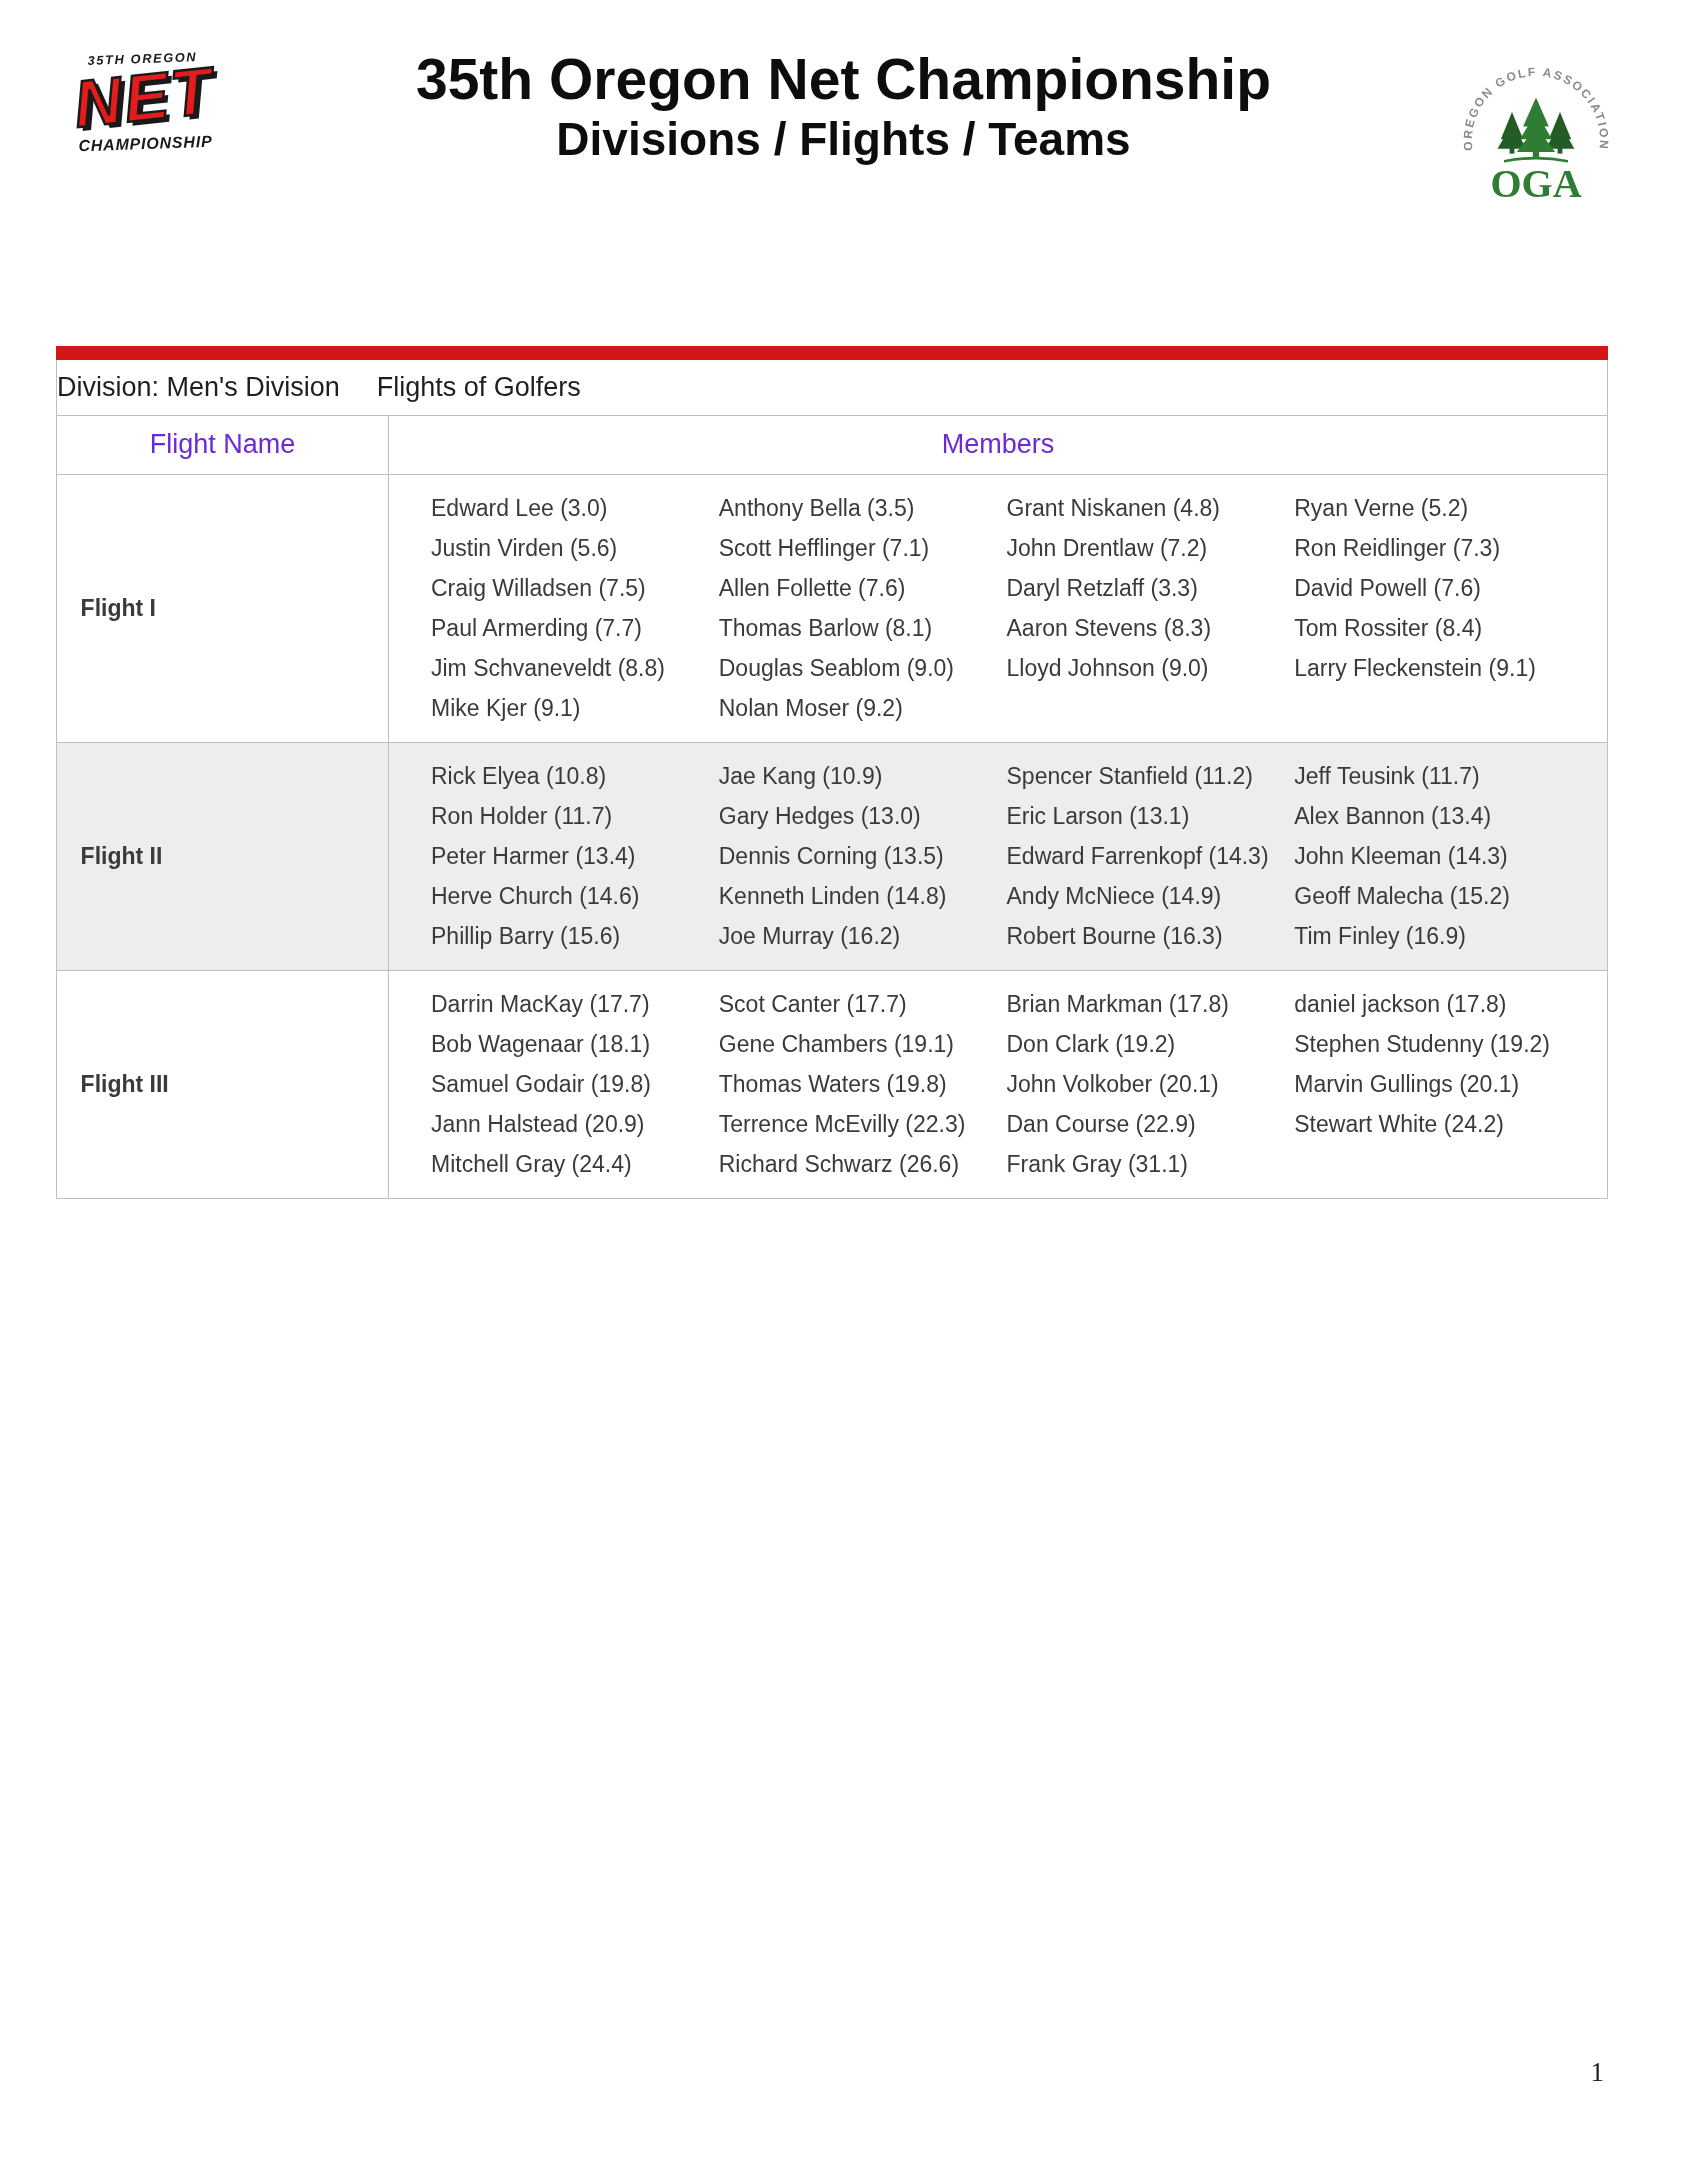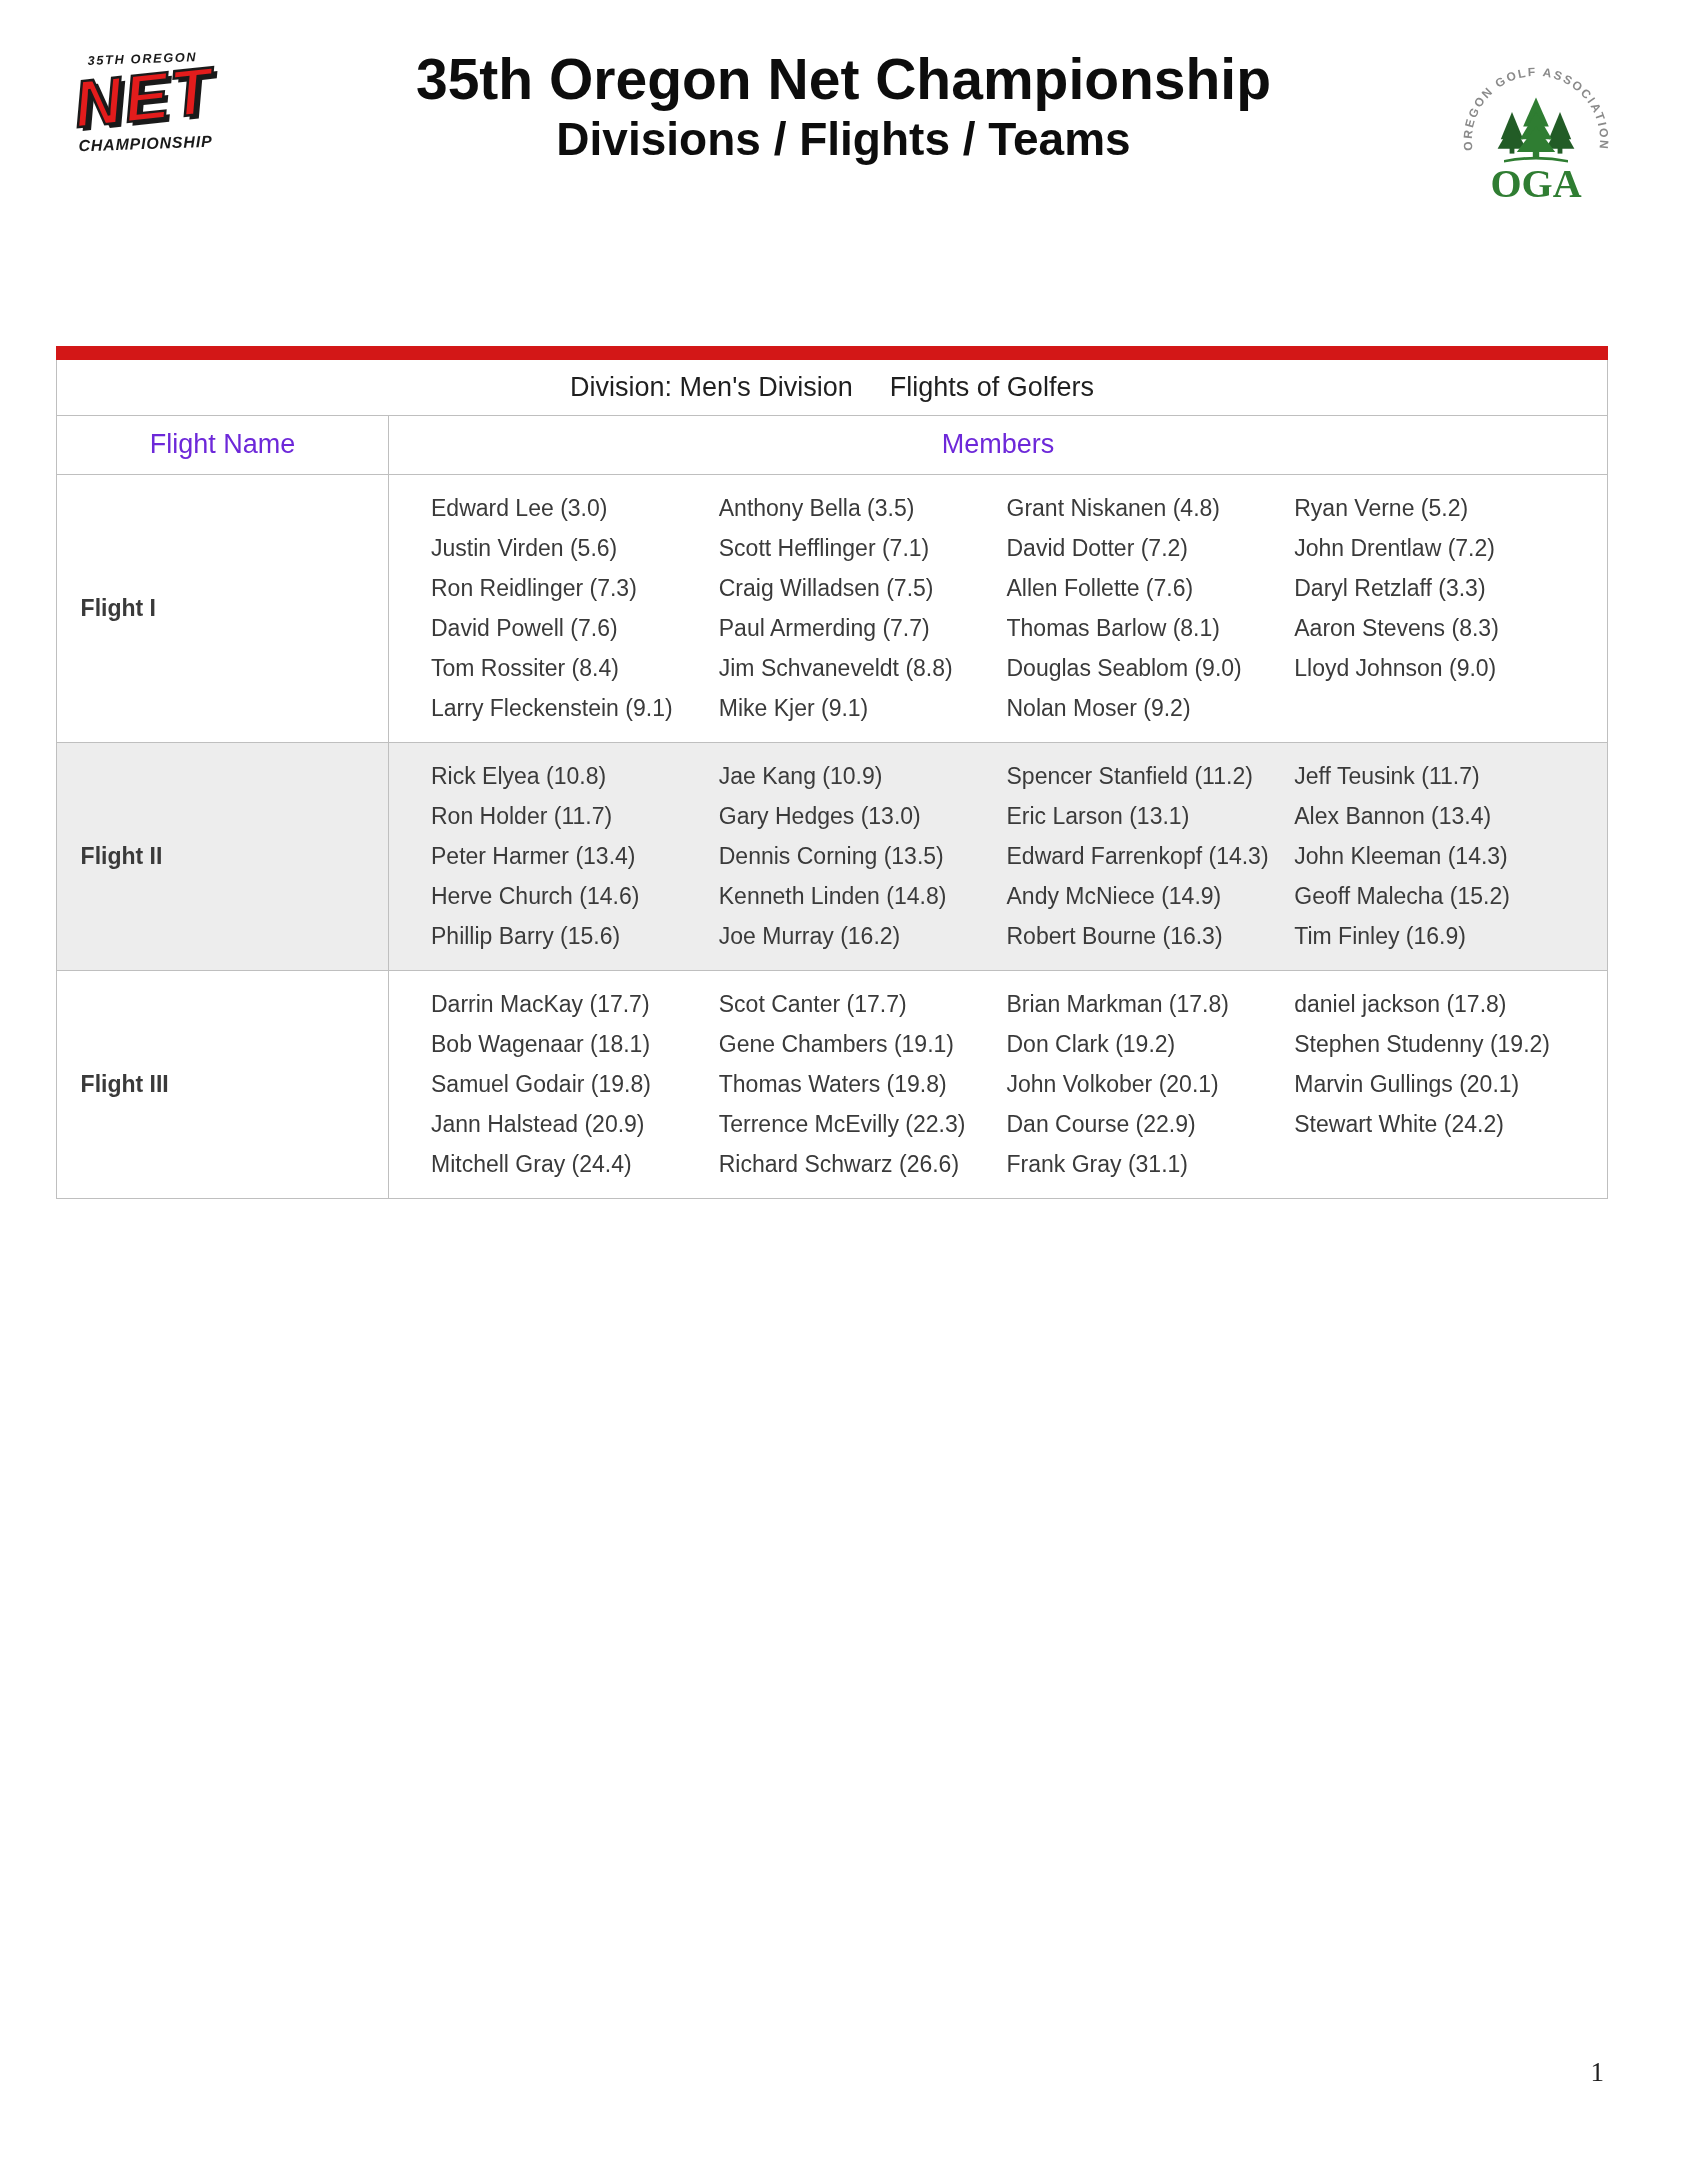--- a/index.html
+++ b/index.html
@@ -78,21 +78,20 @@
   .red-bar { height: 13.5px; background: var(--accent-red, #d31717); }
   .report-table {
     border: 1.7px solid var(--border-gray, #bfbfbf);
     border-top: none;
     background: #fff;
   }
   .division-row {
     height: 56px;
     display: flex;
     align-items: center;
-    justify-content: center;
     gap: 37px;
     font-size: 27px;
     color: #1f1f1f;
     border-bottom: 1.7px solid var(--border-gray, #bfbfbf);
   }
   .column-header-row {
     display: flex;
     height: 59px;
     border-bottom: 1.7px solid var(--border-gray, #bfbfbf);
     font-size: 27px;
@@ -207,21 +206,20 @@
       <div id="flights-body">
   <div class="flight-row">
     <div class="flight-name-cell">Flight I</div>
     <div class="members-cell">
               <div class="member">Edward Lee (3.0)</div>
               <div class="member">Anthony Bella (3.5)</div>
               <div class="member">Grant Niskanen (4.8)</div>
               <div class="member">Ryan Verne (5.2)</div>
               <div class="member">Justin Virden (5.6)</div>
               <div class="member">Scott Hefflinger (7.1)</div>
-              <div class="member">David Dotter (7.2)</div>
               <div class="member">John Drentlaw (7.2)</div>
               <div class="member">Ron Reidlinger (7.3)</div>
               <div class="member">Craig Willadsen (7.5)</div>
               <div class="member">Allen Follette (7.6)</div>
               <div class="member">Daryl Retzlaff (3.3)</div>
               <div class="member">David Powell (7.6)</div>
               <div class="member">Paul Armerding (7.7)</div>
               <div class="member">Thomas Barlow (8.1)</div>
               <div class="member">Aaron Stevens (8.3)</div>
               <div class="member">Tom Rossiter (8.4)</div>

